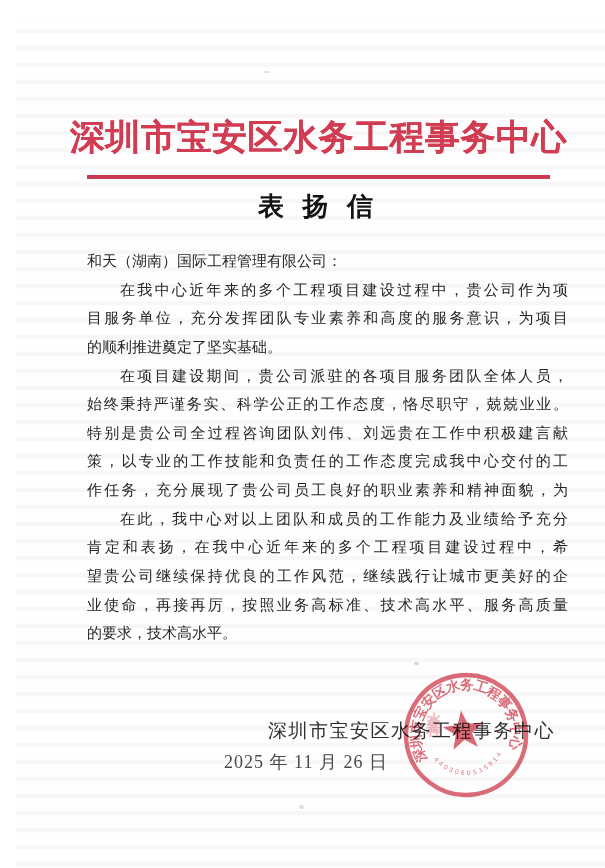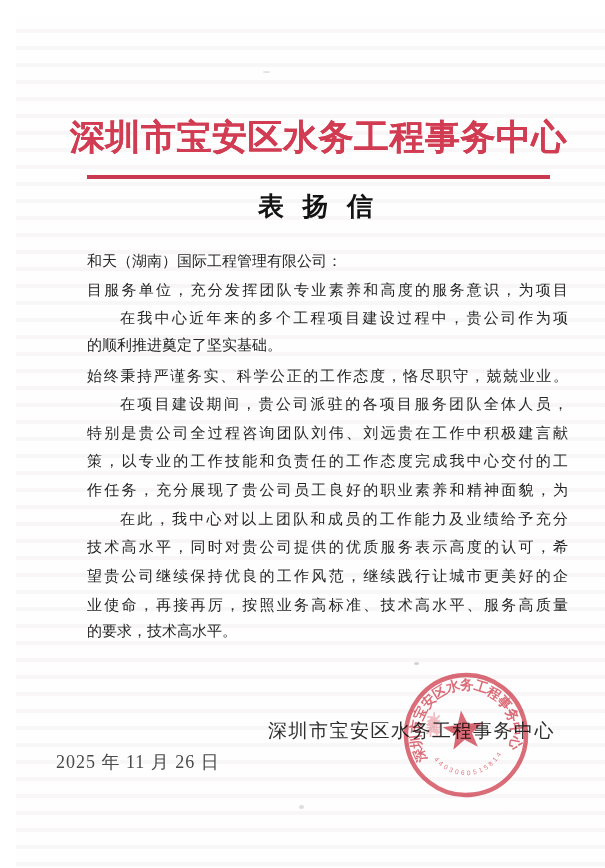--- a/index.html
+++ b/index.html
@@ -33,32 +33,32 @@
     letter-spacing:6px;
   }
   .body-block{
     position:absolute; top:231px; left:71px; width:481px;
     font-size:15px; line-height:28.65px; color:#262626;
   }
   .bline{
     text-align:justify; text-align-last:justify;
     height:28.65px; overflow:hidden; white-space:nowrap;
   }
-  .bline.short{ text-align-last:left;font-family:Liberation Mono, monospace; }
+  .bline.short{ text-align-last:left; }
   .bline.indent{ padding-left:33px; width:448px; }
   .greeting{ text-align-last:left; }
   .signature{
     position:absolute; top:702px; left:0; width:539px;
     text-align:right;
     font-size:19px; color:#2f2f2f; letter-spacing:1.5px;
     z-index:1;
   }
   .date{
     position:absolute; top:734px; left:0; width:500px;
-    text-align:left;
+    text-align:center;
     font-size:18px; color:#4a4a4a; letter-spacing:1px;
     z-index:1;
     padding-left:40px;
   }
   .seal{
     position:absolute; left:383px; top:652px; width:134px; height:134px;
     transform:rotate(-7deg);
     mix-blend-mode:multiply;
     opacity:0.9;
     z-index:2;
@@ -89,30 +89,30 @@
 <div class="page">
 
   <div class="letterhead">深圳市宝安区水务工程事务中心</div>
 
   <div class="red-rule"></div>
 
   <div class="letter-title">表 扬 信</div>
 
   <div class="body-block">
     <div class="bline greeting">和天（湖南）国际工程管理有限公司：</div>
+    <div class="bline indent">在我中心近年来的多个工程项目建设过程中，贵公司作为项</div>
     <div class="bline">目服务单位，充分发挥团队专业素养和高度的服务意识，为项目</div>
-    <div class="bline indent">在我中心近年来的多个工程项目建设过程中，贵公司作为项</div>
     <div class="bline short">的顺利推进奠定了坚实基础。</div>
+    <div class="bline indent">在项目建设期间，贵公司派驻的各项目服务团队全体人员，</div>
     <div class="bline">始终秉持严谨务实、科学公正的工作态度，恪尽职守，兢兢业业。</div>
-    <div class="bline indent">在项目建设期间，贵公司派驻的各项目服务团队全体人员，</div>
     <div class="bline">特别是贵公司全过程咨询团队刘伟、刘远贵在工作中积极建言献</div>
     <div class="bline">策，以专业的工作技能和负责任的工作态度完成我中心交付的工</div>
     <div class="bline">作任务，充分展现了贵公司员工良好的职业素养和精神面貌，为</div>
     <div class="bline indent">在此，我中心对以上团队和成员的工作能力及业绩给予充分</div>
-    <div class="bline">技术高水平，同时对贵公司提供的优质服务表示高度的认可，希</div>
+    <div class="bline">肯定和表扬，在我中心近年来的多个工程项目建设过程中，希</div>
     <div class="bline">望贵公司继续保持优良的工作风范，继续践行让城市更美好的企</div>
     <div class="bline">业使命，再接再厉，按照业务高标准、技术高水平、服务高质量</div>
     <div class="bline short">的要求，技术高水平。</div>
   </div>
 
   <div class="signature">深圳市宝安区水务工程事务中心</div>
 
   <div class="date">2025 年 11 月 26 日</div>
 
   <div class="seal-ghost-text">水务工程</div>

